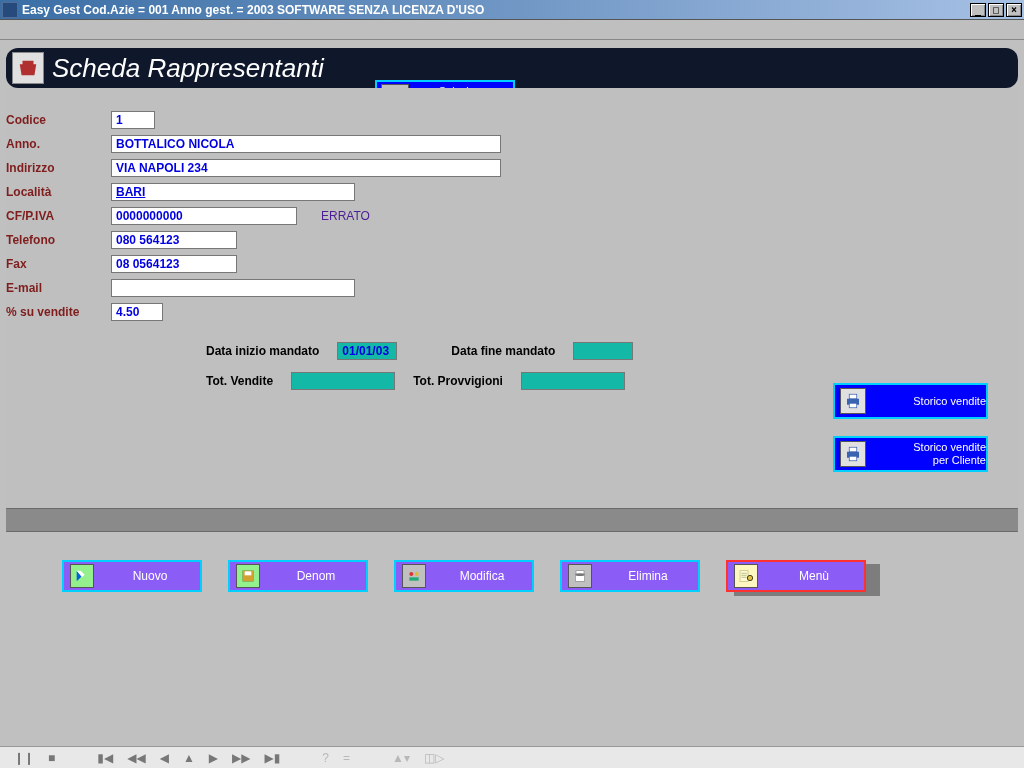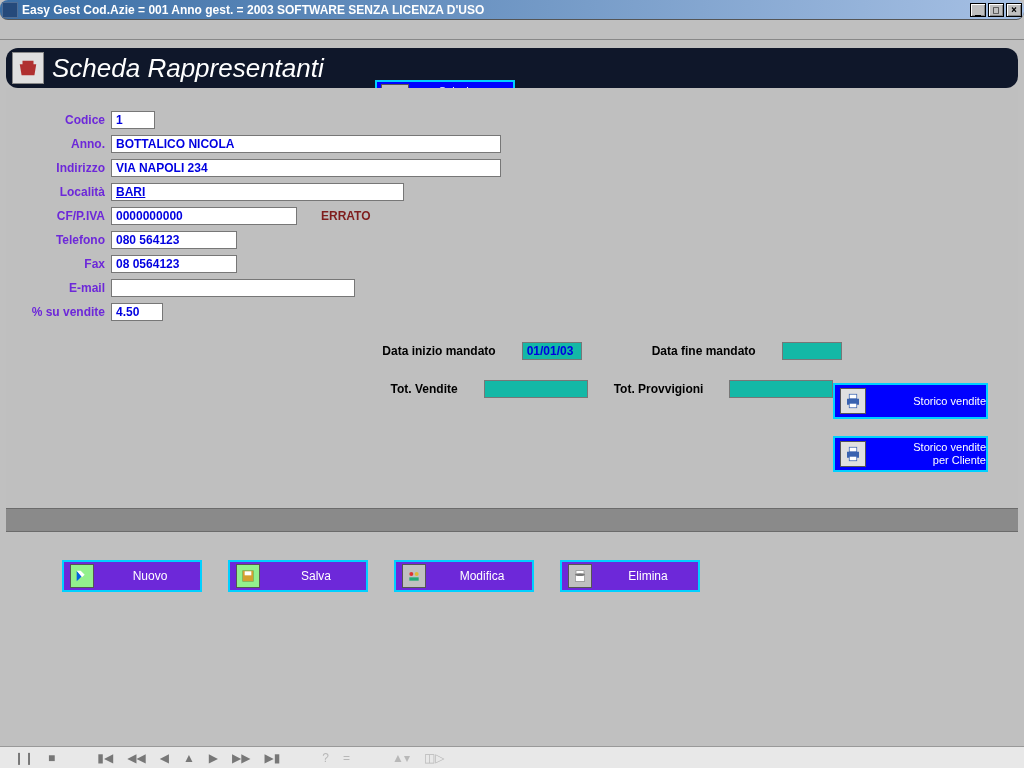--- a/index.html
+++ b/index.html
@@ -13,21 +13,20 @@
     position: relative;
   }
 
   
   .titlebar {
     height: 20px;
     background: linear-gradient(to right, #3a6ea5, #a6c0e4);
     display: flex; align-items: center; padding: 4px 2px;
     color: #fff; font-weight: bold;
     border-bottom: 1px solid #555;
-    border-radius: 8px;
   }
   .titlebar .appicon {
     width: 16px; height: 16px; background:#254a7b;
     margin-right: 4px; border:1px solid #fff3;
   }
   .titlebar .title { flex: 1; font-size: 12px; white-space: nowrap; }
   .winbtn {
     width: 16px; height: 14px; margin-left: 2px;
     background:#c0c0c0; border:1px solid #000;
     box-shadow: inset 1px 1px 0 #fff, inset -1px -1px 0 #888;
@@ -78,31 +77,31 @@
   .formbody {
     margin: 0 6px;
     padding: 20px 0 0 0;
     background:#bfbfbf;
     position:relative; height:420px;
   }
   .row {
     display:flex; align-items:center; height:24px;
   }
   .row .lbl {
-    width:105px; text-align:right; padding-right:6px;
-    font-weight:bold; color:#6d28d9; font-size:12px;
+    width:105px; text-align:left; padding-right:6px;
+    font-weight:bold; color:#7f1d1d; font-size:12px;
   }
   .row input[type=text]{
     height:18px; font: 12px Arial; color:#0000e0; font-weight:bold;
     background:#fff; border:1px solid #777; padding:0 4px;
   }
-  .errtxt{ color:#7f1d1d; font-weight:bold; margin-left:24px; }
-
-  
-  .inline-block{display:flex;align-items:center;gap:26px;margin-top:6px;margin-left:200px;justify-content:center;}
+  .errtxt{ color:#4c1d95; font-weight:normal; margin-left:24px; }
+
+  
+  .inline-block{display:flex;align-items:center;gap:18px;margin-top:6px;margin-left:200px;}
   .inline-block .slbl{font-weight:bold;}
   .inline-block input{height:18px;border:1px solid #777;background:#14b8a6;color:#0000e0;font:bold 12px Arial;padding:0 4px;}
 
   
   .storico {
     position:absolute; right:30px; width:155px; height:36px;
     background:#0000ff; border:2px solid #00d0ff;
     display:flex; align-items:center; color:#fff; font-size:11px;
     cursor:default;
   }
@@ -117,21 +116,21 @@
     height:24px; background:#8a8a8a; border-top:1px solid #6b6b6b; border-bottom:1px solid #6b6b6b;
   }
 
   
   .btnrow{
     margin:28px 6px 0 6px;
     display:flex; gap:26px; padding-left:56px;
   }
   .actbtn{
     width:140px; height:32px;
-    background:#6d28d9; border:2px solid #00d0ff;
+    background:#8b5cf6; border:2px solid #00d0ff;
     display:flex; align-items:center; color:#fff; cursor:default;
   }
   .actbtn.menu{border:2px solid #ff3030;}
   .actbtn .ico{width:24px;height:24px;margin:0 6px;border:1px solid #555;display:flex;align-items:center;justify-content:center;}
   .ico-green{background:#93f08d;}
   .ico-grey{background:#c0c0c0;}
   .ico-cream{background:#fff7c0;}
   .actbtn .lbl2{flex:1;text-align:center;}
 
   
@@ -192,21 +191,21 @@
   </div>
 
   <div class="row">
     <div class="lbl">Indirizzo</div>
     <input type="text" style="width: 390px;" value="VIA NAPOLI 234">
   </div>
 
 
   <div class="row">
     <div class="lbl">Località</div>
-    <input type="text" style="width: 293px; text-decoration: underline;" value="BARI">
+    <input type="text" style="width: 244px; text-decoration: underline;" value="BARI">
   </div>
 
   <div class="row">
     <div class="lbl">CF/P.IVA</div>
     <input type="text" style="width: 186px;" value="0000000000">
     <span class="errtxt">ERRATO</span>
   </div>
 
   <div class="row">
     <div class="lbl">Telefono</div>
@@ -230,21 +229,21 @@
   </div>
 
   <div class="inline-block" style="margin-top:18px;">
     <span class="slbl">Data inizio mandato</span>
     <input type="text" style="width: 60px;" value="01/01/03">
     <span style="width:18px"></span>
     <span class="slbl">Data fine mandato</span>
     <input type="text" style="width: 60px;" value="">
   </div>
 
-  <div class="inline-block" style="margin-top:20px;">
+  <div class="inline-block" style="margin-top:12px;">
     <span class="slbl">Tot. Vendite</span>
     <input type="text" style="width: 104px;" value="">
     <span class="slbl">Tot. Provvigioni</span>
     <input type="text" style="width: 104px;" value="">
   </div>
 
   <div class="storico storico1">
     <div class="ico">
       <svg width="18" height="18" viewBox="0 0 24 24">
           <rect x="4" y="9" width="16" height="8" fill="#3a63b0"></rect>
@@ -286,21 +285,21 @@
     <span class="lbl2">Nuovo</span>
   </div>
 
   <div class="actbtn">
     <div class="ico ico-green">
       <svg width="16" height="16" viewBox="0 0 24 24">
           <rect x="4" y="4" width="16" height="16" fill="#d4a030" stroke="#7a5"></rect>
           <rect x="7" y="5" width="10" height="6" fill="#fff"></rect>
         </svg>
     </div>
-    <span class="lbl2">Salva</span>
+    <span class="lbl2">Denom</span>
   </div>
 
   <div class="actbtn">
     <div class="ico ico-grey">
       <svg width="16" height="16" viewBox="0 0 24 24">
           <circle cx="8" cy="9" r="3" fill="#d33"></circle>
           <circle cx="16" cy="9" r="3" fill="#db3"></circle>
           <rect x="5" y="14" width="14" height="5" fill="#2a7"></rect>
         </svg>
     </div>
@@ -311,20 +310,35 @@
     <div class="ico ico-grey">
       <svg width="16" height="16" viewBox="0 0 24 24">
           <rect x="6" y="4" width="12" height="6" fill="#fff" stroke="#888"></rect>
           <rect x="5" y="10" width="14" height="10" fill="#fff" stroke="#888"></rect>
           <ellipse cx="12" cy="10" rx="7" ry="2" fill="#777"></ellipse>
         </svg>
     </div>
     <span class="lbl2">Elimina</span>
   </div>
 
+  <div style="position:relative;width:150px">
+    <div style="position:absolute;left:8px;top:4px;width:146px;height:32px;background:#7d7d7d"></div>
+    <div class="actbtn menu" style="position:absolute;left:0;top:0">
+      <div class="ico ico-cream">
+        <svg width="16" height="16" viewBox="0 0 24 24">
+            <rect x="3" y="4" width="12" height="16" fill="#fffad0" stroke="#bb8"></rect>
+            <line x1="5" y1="8" x2="13" y2="8" stroke="#9a7"></line>
+            <line x1="5" y1="11" x2="13" y2="11" stroke="#9a7"></line>
+            <line x1="5" y1="14" x2="13" y2="14" stroke="#9a7"></line>
+            <circle cx="18" cy="15" r="4" fill="#e0c040" stroke="#000"></circle>
+          </svg>
+      </div>
+      <span class="lbl2">Menù</span>
+    </div>
+  </div>
 </div>
 
 <div class="bottomtb">
   <span>❙❙</span>
   <span>■</span>
   <span style="width:14px"></span>
   <span>▮◀</span>
   <span>◀◀</span>
   <span>◀</span>
   <span>▲</span>

